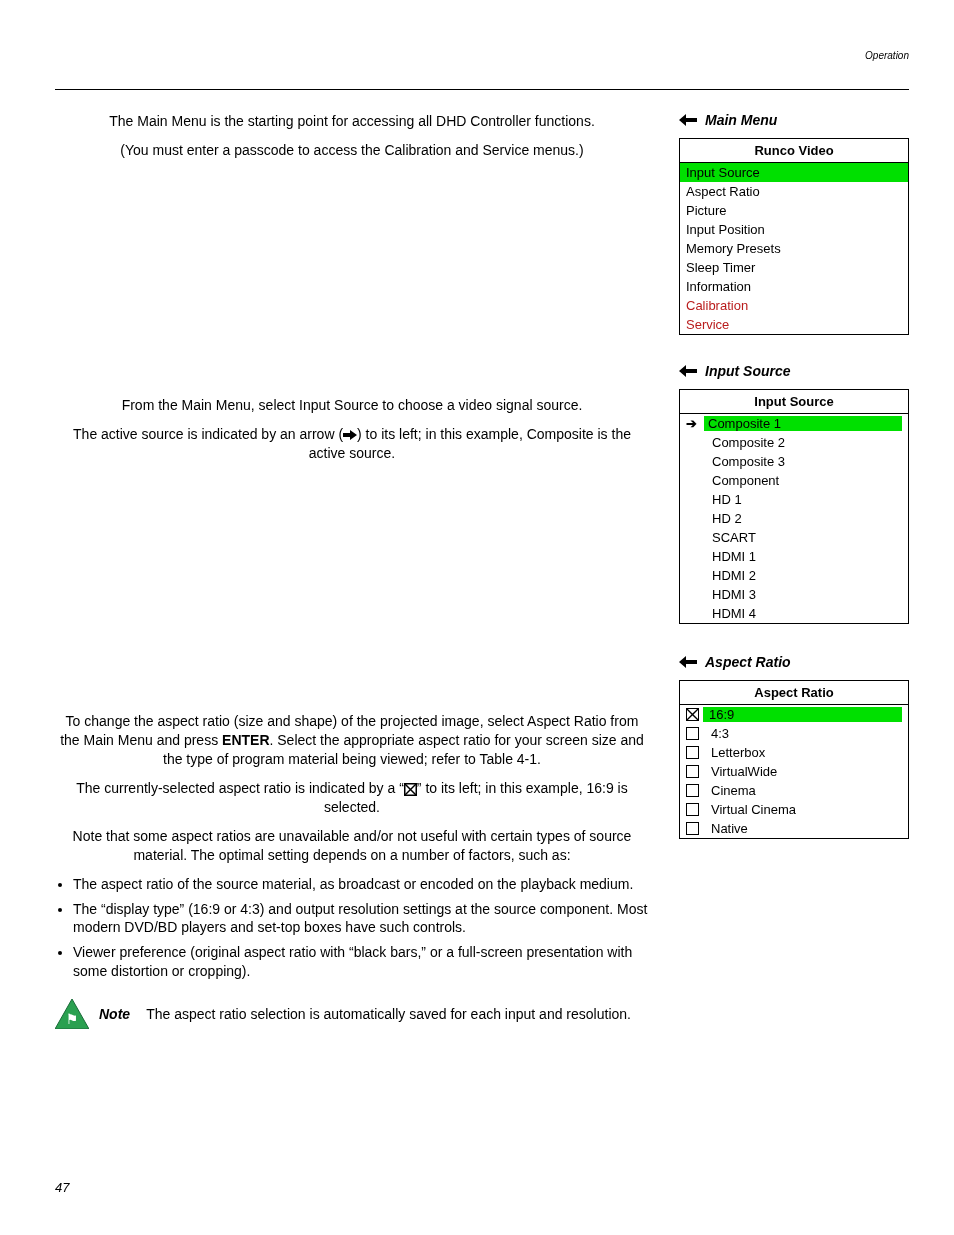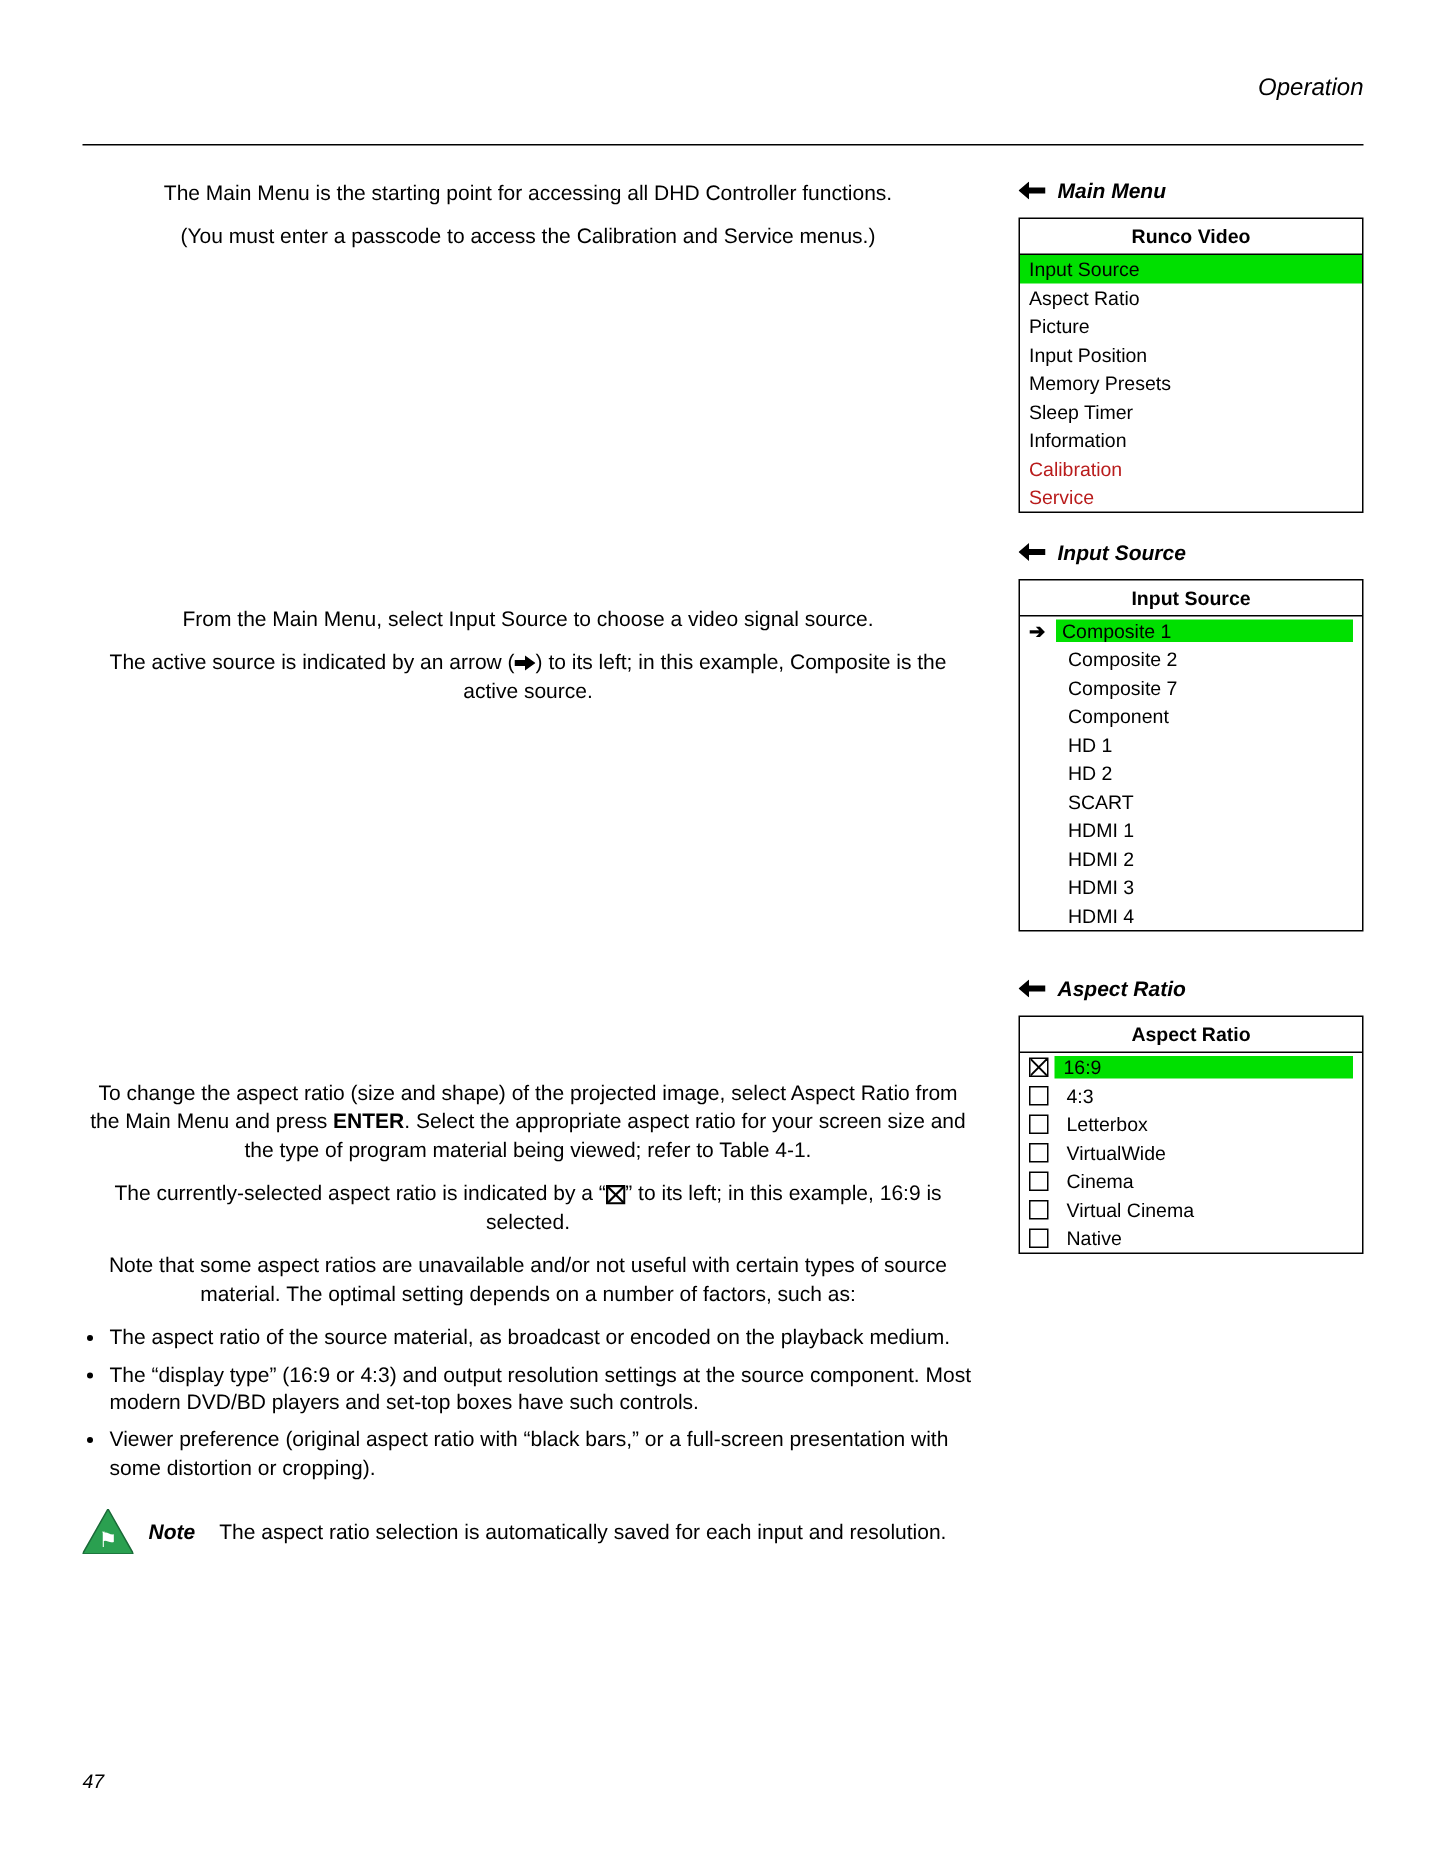--- a/index.html
+++ b/index.html
@@ -6,33 +6,33 @@
   body {
     font-family: Helvetica, Arial, sans-serif;
     font-size: 14px;
     color: #000;
     background: #fff;
     width: 954px;
     height: 1235px;
     position: relative;
     padding: 50px 45px 40px 55px;
   }
-  .header-area { text-align: right; font-style: italic; font-size: 16px; margin-bottom: 28px; }
+  .header-area { text-align: right; font-style: italic; font-size: 10px; margin-bottom: 28px; }
   .hr { border-top: 1px solid #000; margin-bottom: 22px; }
   .content { display: flex; gap: 30px; }
   .left-col { flex: 1; }
   .right-col { width: 230px; }
   p { margin-bottom: 10px; line-height: 1.35; text-align: center; }
   ul { margin: 8px 0 10px 18px; }
   li { margin-bottom: 6px; line-height: 1.35; }
   .bold { font-weight: bold; }
   .italic { }
 
   .side-heading { display: flex; align-items: center; gap: 8px; font-weight: bold; font-style: italic; margin-bottom: 10px; }
-  .menu-box { border: 1px solid #000; margin-bottom: 18px; font-size: 13px; }
+  .menu-box { border: 1px solid #000; margin-bottom: 28px; font-size: 13px; }
   .menu-title { font-weight: bold; text-align: center; padding: 4px 0; border-bottom: 1px solid #000; }
   .menu-row { padding: 2px 6px; }
   .menu-row.hi { background: #00e000; }
   .menu-row.dim { color: #b91c1c; }
 
   .src-box { border: 1px solid #000; margin-bottom: 30px; font-size: 13px; }
   .src-title { font-weight: bold; text-align: center; padding: 4px 0; border-bottom: 1px solid #000; }
   .src-row { display: flex; align-items: center; padding: 2px 6px; }
   .src-arrow { width: 22px; font-weight: bold; }
   .src-row.hi .src-label-cell { background: #00e000; flex:1; padding-left:4px; margin-left:-4px; }
@@ -140,21 +140,21 @@
       <div class="src-row hi">
           <span class="src-arrow">➔</span>
           <span class="src-label-cell">Composite 1</span>
         </div>
       <div class="src-row">
           <span class="src-arrow"></span>
           <span class="src-label-cell">Composite 2</span>
         </div>
       <div class="src-row">
           <span class="src-arrow"></span>
-          <span class="src-label-cell">Composite 7</span>
+          <span class="src-label-cell">Composite 3</span>
         </div>
       <div class="src-row">
           <span class="src-arrow"></span>
           <span class="src-label-cell">Component</span>
         </div>
       <div class="src-row">
           <span class="src-arrow"></span>
           <span class="src-label-cell">HD 1</span>
         </div>
       <div class="src-row">

